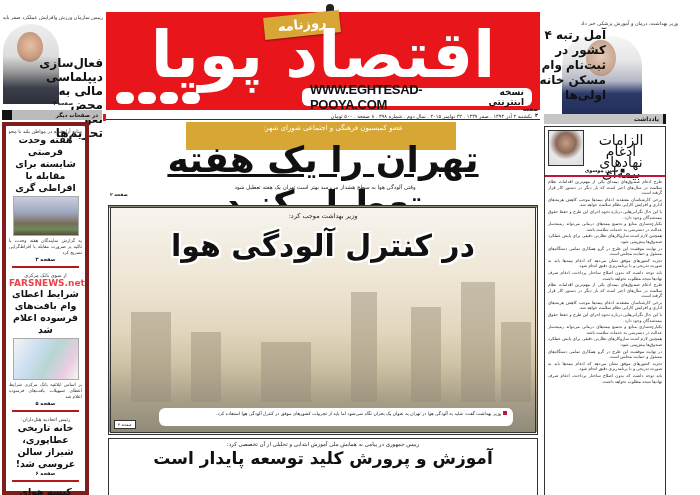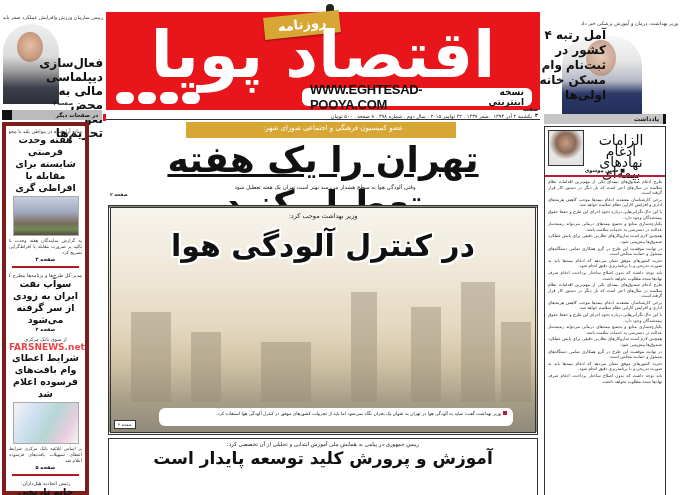--- a/index.html
+++ b/index.html
@@ -45,21 +45,21 @@
   .story .h { font-size: 9.5px; font-weight: bold; line-height: 12px; }
   .story .t { font-size: 4.5px; line-height: 6px; color: #333; text-align: justify; }
   .story .ref { font-size: 5px; font-weight: bold; }
   .thumb { margin: 2px auto; width: 66px; height: 40px; border: 1px solid #aaa; }
   .thumb.crowd { background: linear-gradient(180deg,#c8cfe0 0%,#a0a8c0 40%,#7a6c5a 70%,#6b8c56 85%,#5a4a3c 100%); }
   .thumb.bank { background: linear-gradient(120deg,#f4f4f4 0%,#cfe0f2 30%,#b6d6d4 55%,#e9cde0 80%,#f5f5f5 100%); height: 42px; }
   .red-rule { height: 2px; background: #b51a1a; margin: 2px 6px; }
   .watermark { color: #e8151b; font-weight: bold; font-size: 9px; line-height: 10px; opacity: .8; }
 
   
-  .supra { left: 186px; top: 122px; width: 270px; height: 16px; background: #d7a635; color: #fff; font-size: 7px; text-align: center; line-height: 12px; padding-left: 24px; }
+  .supra { left: 186px; top: 122px; width: 270px; height: 28px; background: #d7a635; color: #fff; font-size: 7px; text-align: center; line-height: 12px; padding-left: 24px; }
   .main-head { left: 108px; top: 138px; width: 430px; height: 44px; font-size: 36px; font-weight: bold; text-align: center; line-height: 44px; letter-spacing: -1px; text-decoration: underline; }
   .main-sub { left: 120px; top: 184px; width: 410px; font-size: 5.5px; text-align: center; color: #222; white-space: nowrap; overflow: hidden; }
   .page-mark { font-size: 4.5px; font-weight: bold; }
 
   .feature { left: 108px; top: 205px; width: 430px; height: 230px; border: 3px double #333; overflow: hidden;
     background: linear-gradient(180deg,#f7f4ee 0%,#efe7d6 30%,#e2d6bd 55%,#cfc2a4 70%,#aaa08a 85%,#8f8a78 100%); }
   .feature .bld { position: absolute; bottom: 30px; background: rgba(150,140,120,.45); }
   .feature .kicker { position: absolute; left: 0; right: 0; top: 4px; font-size: 6.5px; text-align: center; color: #222; }
   .feature .h1 { position: absolute; left: 0; right: 0; top: 18px; font-size: 30px; font-weight: bold; text-align: center; line-height: 40px;
     color: #111; text-shadow: 0 0 3px #fff, 0 0 3px #fff, 2px 2px 0 #fff, -2px -2px 0 #fff, 2px -2px 0 #fff, -2px 2px 0 #fff; }
@@ -107,25 +107,20 @@
 
   <div class="box-left" style="top:122px; height:373px;">
     <div class="story">
       <div class="k">منابع آزادشده در مواطن بلند با محور تاکید است</div>
       <div class="h">هفته وحدت فرصتی شایسته برای مقابله با افراطی گری</div>
       <div class="thumb crowd"></div>
       <div class="t">به گزارش نمایندگان هفته وحدت با تاکید بر ضرورت مقابله با افراط‌گرایی تصریح کرد</div>
       <div class="ref">صفحه ۳</div>
     </div>
     <div class="red-rule"></div>
-    <div class="story">
-      <div class="k">مدیر کل طرح‌ها و برنامه‌ها مطرح کرد</div>
-      <div class="h">سوآپ نفت ایران به زودی از سر گرفته می‌شود</div>
-      <div class="ref">صفحه ۴</div>
-    </div>
     <div class="story">
       <div class="k">از سوی بانک مرکزی</div>
       <div class="watermark" style="direction:ltr;">FARSNEWS.net</div>
       <div class="h">شرایط اعطای وام بافت‌های فرسوده اعلام شد</div>
       <div class="thumb bank"></div>
       <div class="t">بر اساس ابلاغیه بانک مرکزی شرایط اعطای تسهیلات بافت‌های فرسوده اعلام شد</div>
       <div class="ref">صفحه ۵</div>
     </div>
     <div class="red-rule"></div>
     <div class="story">

